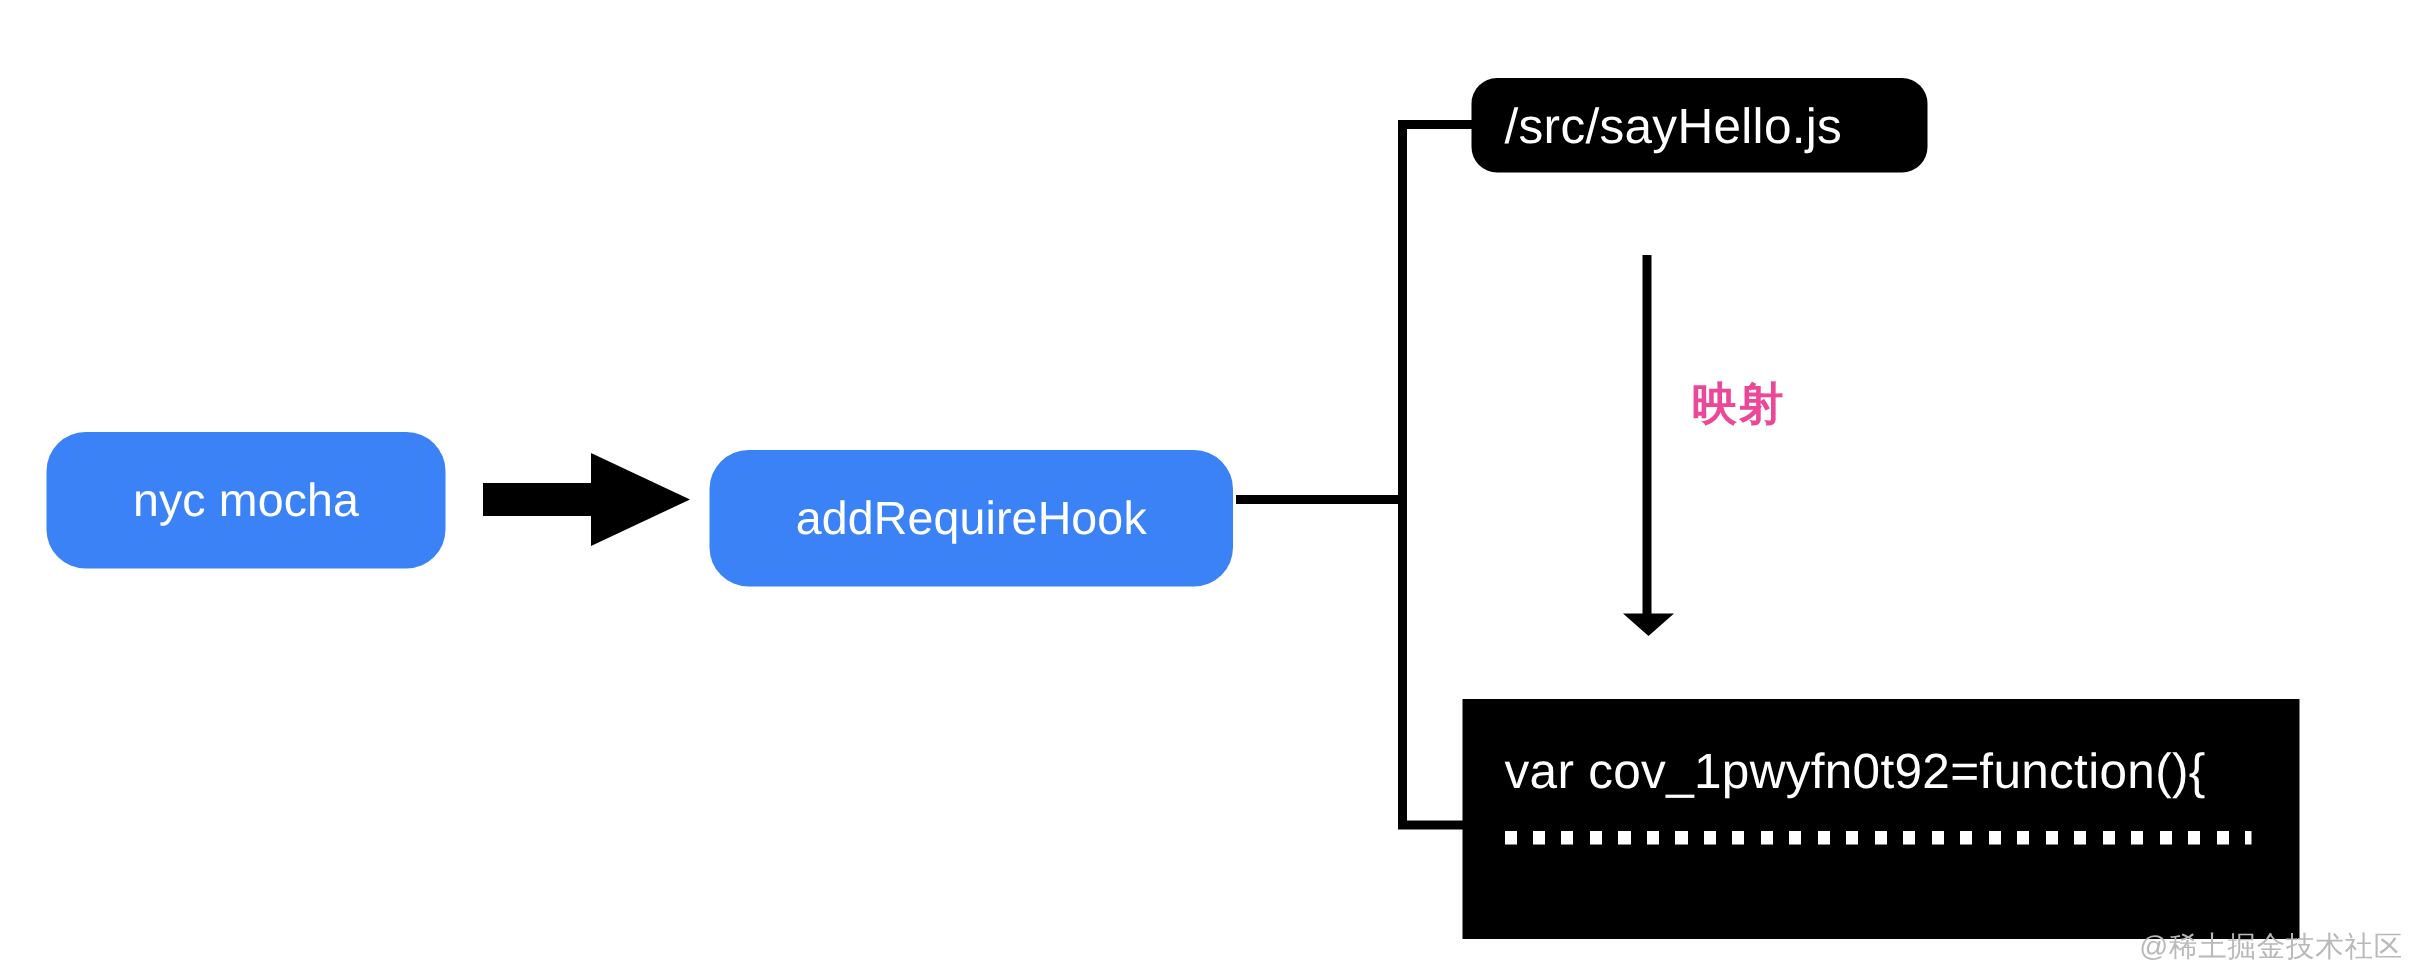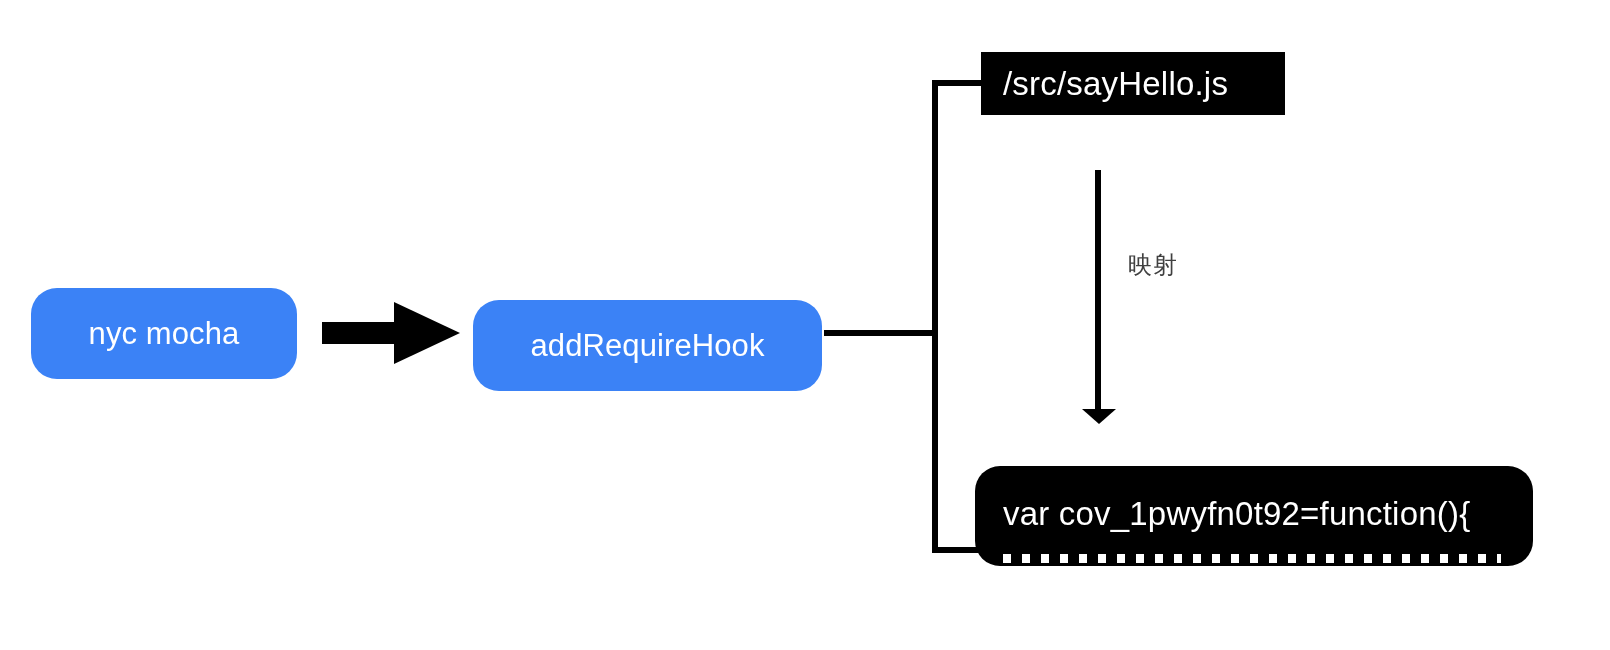--- a/index.html
+++ b/index.html
@@ -50,33 +50,33 @@
     letter-spacing: 0.2px;
     line-height: 1;
   }
 
   
   #file-box {
     left: 981px;
     top: 52px;
     width: 304px;
     height: 63px;
+    border-radius: 17px;
   }
   #file-box .code-line {
     left: 22px;
     top: 15px;
   }
 
   
   #cov-box {
     left: 975px;
     top: 466px;
     width: 558px;
-    height: 100px;
-    border-radius: 25px;
+    height: 160px;
   }
   #cov-box .code-line.first {
     left: 28px;
     top: 31px;
   }
   #cov-box .dots-row {
     position: absolute;
     left: 28px;
     top: 88px;
     width: 498px;
@@ -96,23 +96,23 @@
     width: 1610px;
     height: 650px;
     pointer-events: none;
   }
 
   
   #map-label {
     position: absolute;
     left: 1128px;
     top: 249px;
-    font-size: 24px;
-    font-weight: 400;
-    color: #404040;
+    font-size: 30px;
+    font-weight: 700;
+    color: #ec4899;
     white-space: nowrap;
     letter-spacing: 1px;
   }
 
   
   #watermark {
     position: absolute;
     right: 8px;
     bottom: 6px;
     font-size: 19px;
@@ -162,14 +162,15 @@
     <span class="code-line">/src/sayHello.js</span>
   </div>
 
   <div class="node-black" id="cov-box">
     <span class="code-line first">var cov_1pwyfn0t92=function(){</span>
     <div class="dots-row"></div>
   </div>
 
   <div id="map-label">映射</div>
 
+  <div id="watermark">@稀土掘金技术社区</div>
 
 </div>
 
 </body></html>

